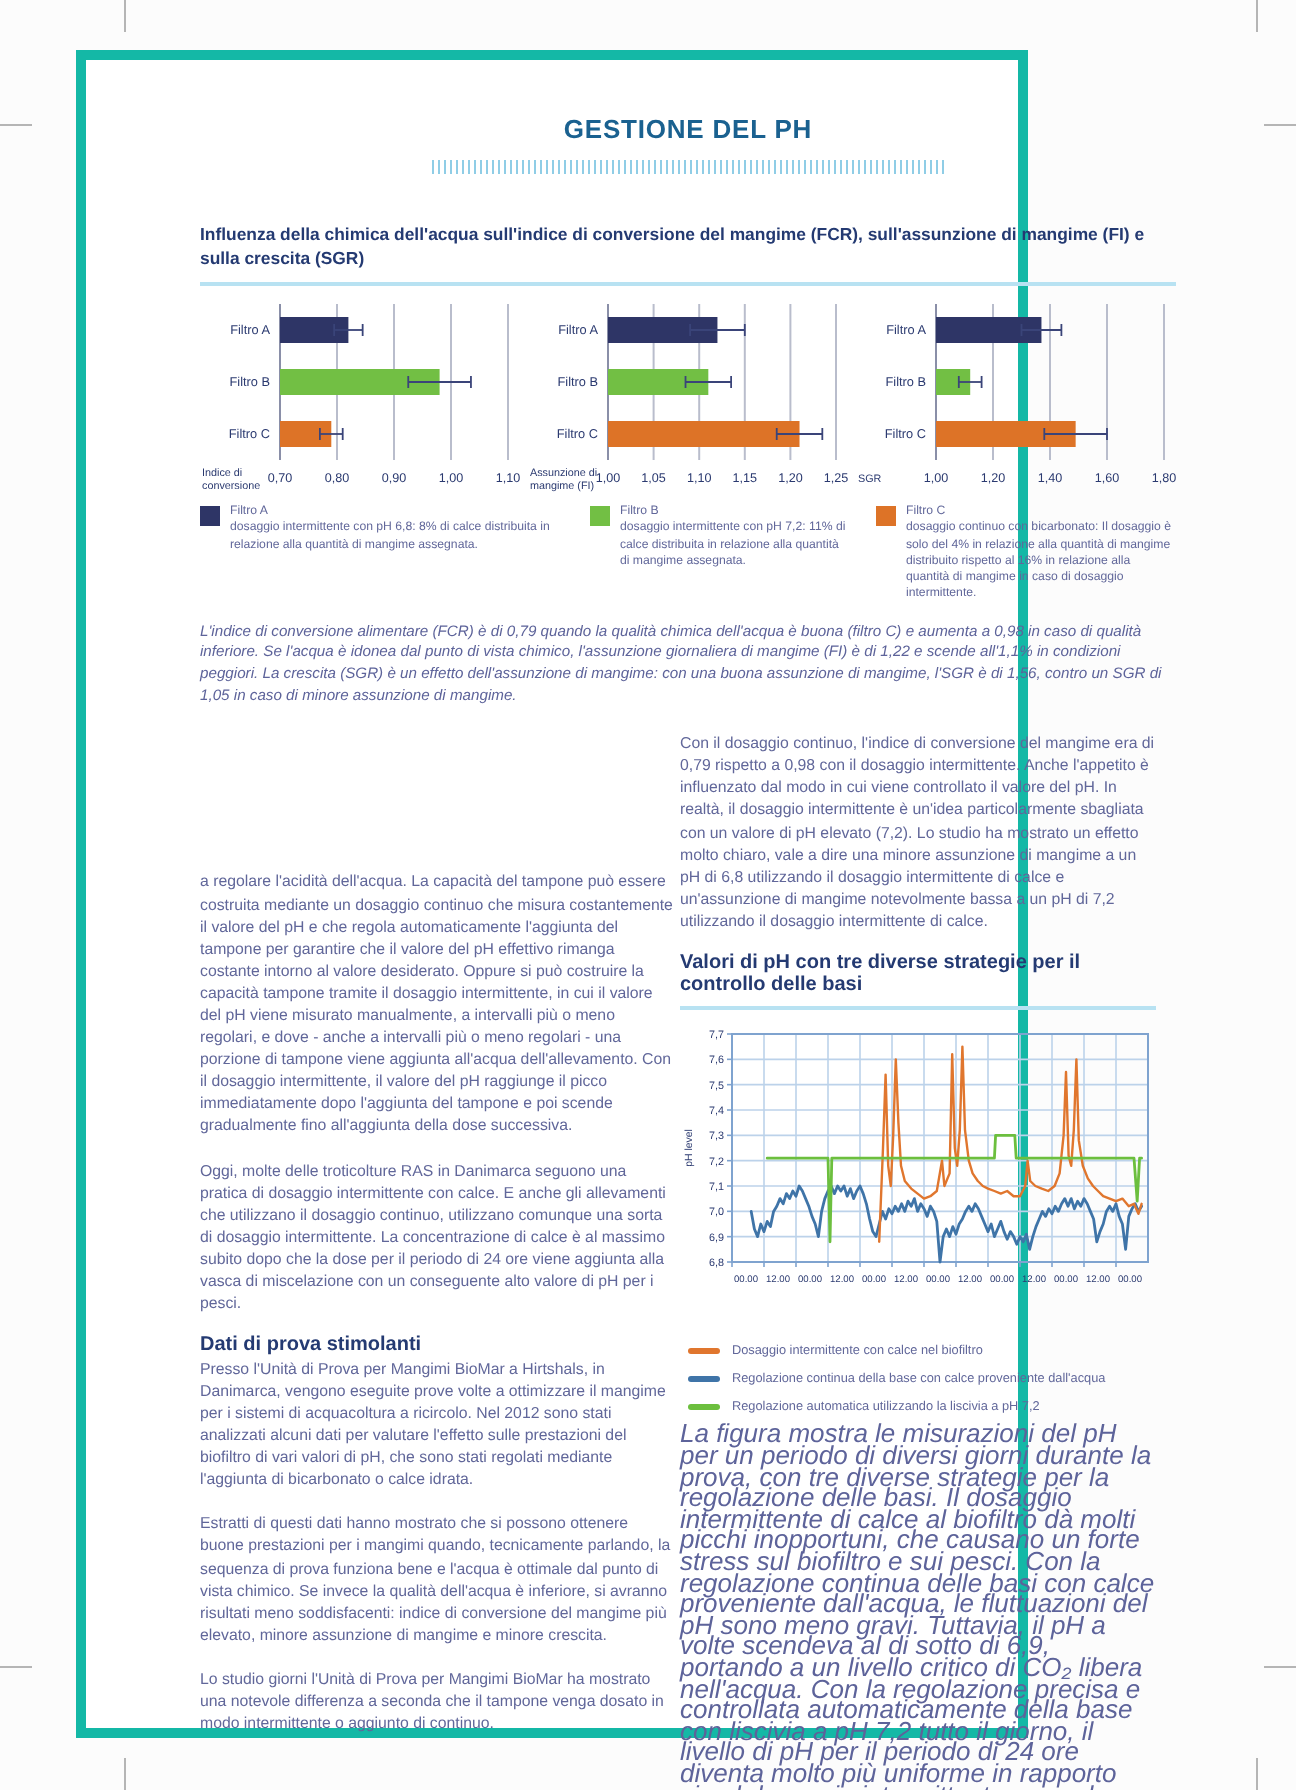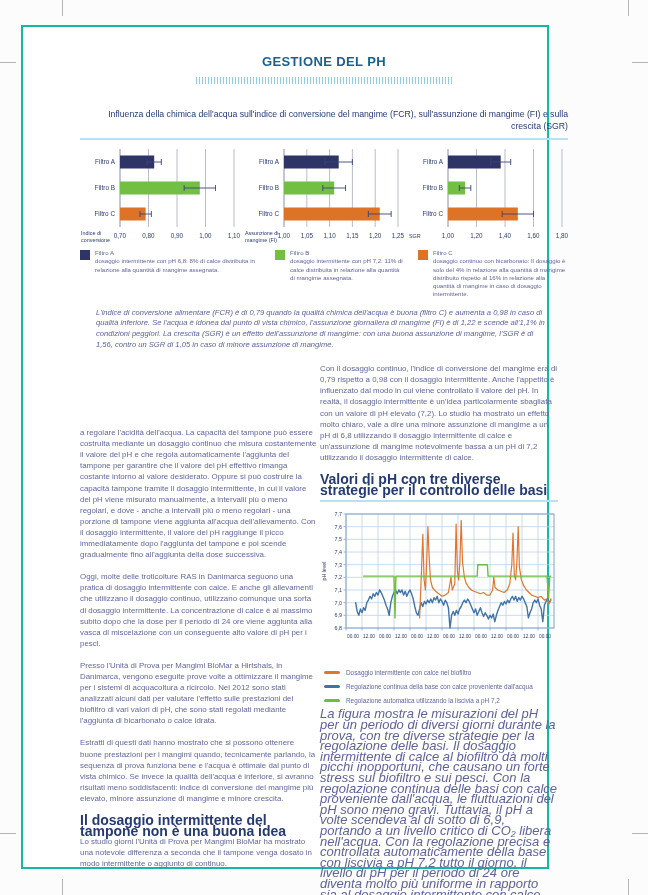--- a/index.html
+++ b/index.html
@@ -1,42 +1,42 @@
 <!DOCTYPE html>
 <html><head>
 <meta charset="utf-8">
 <style>
   html,body{margin:0;padding:0;background:#f3f3f3;}
   .canvas{position:relative;width:648px;height:895px;background:#fcfcfc;overflow:hidden;
           font-family:"Liberation Sans",sans-serif;}
-  .page{position:absolute;left:21px;top:25px;width:528px;height:844px;background:#fff;
-        border:2px solid #14b8a6;box-sizing:border-box;}
+  .page{position:absolute;left:38px;top:25px;width:476px;height:844px;background:#fff;
+        border:5px solid #14b8a6;box-sizing:border-box;}
   .content{position:absolute;left:57px;top:0;width:488px;}
   .mark{position:absolute;background:#b5b5b5;}
 
   .title{margin:27px 0 0;text-align:center;font-size:13px;font-weight:bold;
          color:#1a6190;letter-spacing:.4px;}
   .barcode{width:256px;height:7px;margin:8px auto 0;
            background:repeating-linear-gradient(90deg,#8fcde6 0,#8fcde6 1px,transparent 1px,transparent 3px);}
-  .fig-heading{margin:25px 0 0;font-size:8.7px;font-weight:normal;color:#243a72;line-height:11.5px;text-align:right;}
+  .fig-heading{margin:25px 0 0;font-size:8.7px;font-weight:bold;color:#243a72;line-height:11.5px;}
   .rule{height:2px;background:#b8e2f2;margin-top:6px;}
   .charts-row{display:flex;justify-content:space-between;margin-top:5px;}
 
   .legend-row{display:flex;gap:13px;margin-top:2px;font-size:6.1px;line-height:8.3px;color:#61679a;}
   .legend-item{position:relative;padding-left:15px;box-sizing:border-box;}
   .li-a{width:182px;}.li-b{width:130px;}.li-c{flex:1;}
   .legend-swatch{position:absolute;left:0;top:1px;width:10px;height:10px;}
   .legend-label{display:block;}
 
-  .fig-caption{margin:9px 16px 0;font-size:7.6px;font-style:italic;color:#5d639a;line-height:10.6px;}
+  .fig-caption{margin:9px 0 0;font-size:7.6px;font-style:italic;color:#5d639a;line-height:10.6px;}
 
   .columns{display:flex;gap:2px;margin-top:13px;align-items:center;}
   .col{width:238px;font-size:7.9px;line-height:11.1px;color:#61679a;}
   .col p{margin:0 0 11px;}
-  .col h3{margin:0;font-size:14px;font-weight:bold;color:#243a72;line-height:10.6px;}
+  .col h3{margin:0;font-size:10px;font-weight:bold;color:#243a72;line-height:10.6px;}
   .rule2{height:2px;background:#b8e2f2;margin:5px 0 4px;}
 
   .ph-legend{margin-top:3px;}
   .ph-legend-item{display:flex;align-items:center;margin-bottom:3px;font-size:6.4px;color:#61679a;}
   .dash{width:16px;height:3px;border-radius:2px;margin:0 6px 0 4px;flex:none;}
   .right-caption{margin:10px 0 0;font-size:13px;font-style:italic;color:#5d639a;line-height:10.6px;}
   .footer{margin-top:12px;text-align:right;font-size:8px;color:#7ec3e0;}
   svg{display:block;}
 </style>
 </head>
@@ -169,23 +169,23 @@
           <span>dosaggio continuo con bicarbonato: Il dosaggio è solo del 4% in relazione alla quantità di mangime distribuito rispetto al 16% in relazione alla quantità di mangime in caso di dosaggio intermittente.</span>
         </div>
       </div>
 
       <p class="fig-caption">L'indice di conversione alimentare (FCR) è di 0,79 quando la qualità chimica dell'acqua è buona (filtro C) e aumenta a 0,98 in caso di qualità inferiore. Se l'acqua è idonea dal punto di vista chimico, l'assunzione giornaliera di mangime (FI) è di 1,22 e scende all'1,1% in condizioni peggiori. La crescita (SGR) è un effetto dell'assunzione di mangime: con una buona assunzione di mangime, l'SGR è di 1,56, contro un SGR di 1,05 in caso di minore assunzione di mangime.</p>
 
       <div class="columns">
         <div class="col">
           <p>a regolare l'acidità dell'acqua. La capacità del tampone può essere costruita mediante un dosaggio continuo che misura costantemente il valore del pH e che regola automaticamente l'aggiunta del tampone per garantire che il valore del pH effettivo rimanga costante intorno al valore desiderato. Oppure si può costruire la capacità tampone tramite il dosaggio intermittente, in cui il valore del pH viene misurato manualmente, a intervalli più o meno regolari, e dove - anche a intervalli più o meno regolari - una porzione di tampone viene aggiunta all'acqua dell'allevamento. Con il dosaggio intermittente, il valore del pH raggiunge il picco immediatamente dopo l'aggiunta del tampone e poi scende gradualmente fino all'aggiunta della dose successiva.</p>
           <p>Oggi, molte delle troticolture RAS in Danimarca seguono una pratica di dosaggio intermittente con calce. E anche gli allevamenti che utilizzano il dosaggio continuo, utilizzano comunque una sorta di dosaggio intermittente. La concentrazione di calce è al massimo subito dopo che la dose per il periodo di 24 ore viene aggiunta alla vasca di miscelazione con un conseguente alto valore di pH per i pesci.</p>
+          <h3>Dati di prova stimolanti</h3>
           <p>Presso l'Unità di Prova per Mangimi BioMar a Hirtshals, in Danimarca, vengono eseguite prove volte a ottimizzare il mangime per i sistemi di acquacoltura a ricircolo. Nel 2012 sono stati analizzati alcuni dati per valutare l'effetto sulle prestazioni del biofiltro di vari valori di pH, che sono stati regolati mediante l'aggiunta di bicarbonato o calce idrata.</p>
           <p>Estratti di questi dati hanno mostrato che si possono ottenere buone prestazioni per i mangimi quando, tecnicamente parlando, la sequenza di prova funziona bene e l'acqua è ottimale dal punto di vista chimico. Se invece la qualità dell'acqua è inferiore, si avranno risultati meno soddisfacenti: indice di conversione del mangime più elevato, minore assunzione di mangime e minore crescita.</p>
-          <h3>Il dosaggio intermittente del tampone non è una buona idea</h3>
           <p>Lo studio giorni l'Unità di Prova per Mangimi BioMar ha mostrato una notevole differenza a seconda che il tampone venga dosato in modo intermittente o aggiunto di continuo.</p>
         </div>
 
         <div class="col">
           <p>Con il dosaggio continuo, l'indice di conversione del mangime era di 0,79 rispetto a 0,98 con il dosaggio intermittente. Anche l'appetito è influenzato dal modo in cui viene controllato il valore del pH. In realtà, il dosaggio intermittente è un'idea particolarmente sbagliata con un valore di pH elevato (7,2). Lo studio ha mostrato un effetto molto chiaro, vale a dire una minore assunzione di mangime a un pH di 6,8 utilizzando il dosaggio intermittente di calce e un'assunzione di mangime notevolmente bassa a un pH di 7,2 utilizzando il dosaggio intermittente di calce.</p>
           <h3>Valori di pH con tre diverse strategie per il controllo delle basi</h3>
           <div class="rule2"></div>
           <svg width="238" height="158" viewBox="0 0 238 158">
               <line x1="26" x2="234" y1="122" y2="122" stroke="#bcd2ea" stroke-width="0.8"></line>
               <line x1="23.5" x2="26" y1="122" y2="122" stroke="#7fa3cf" stroke-width="0.8"></line>

